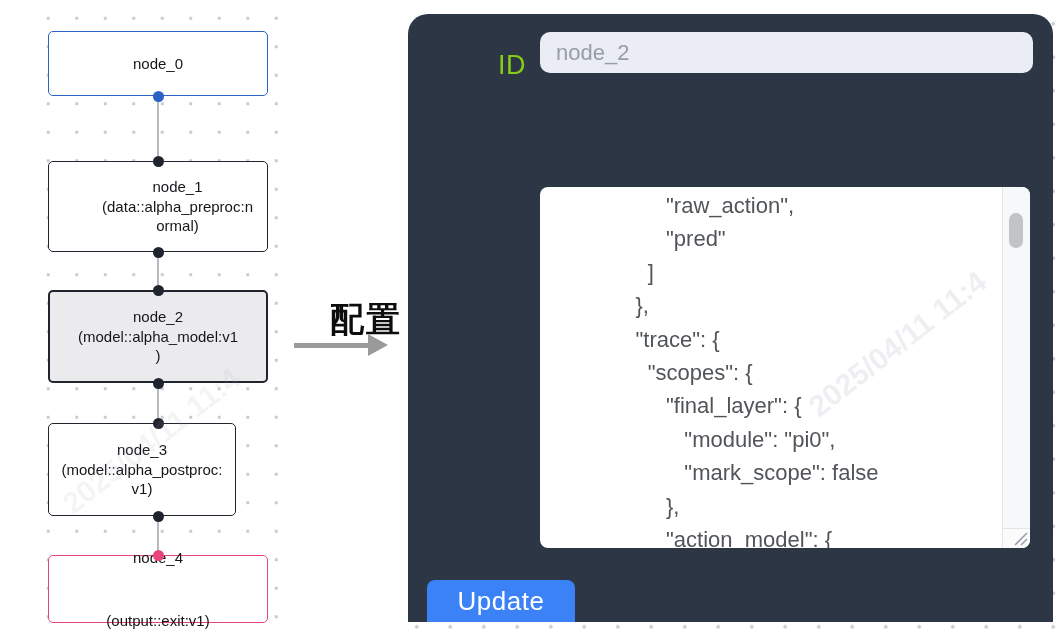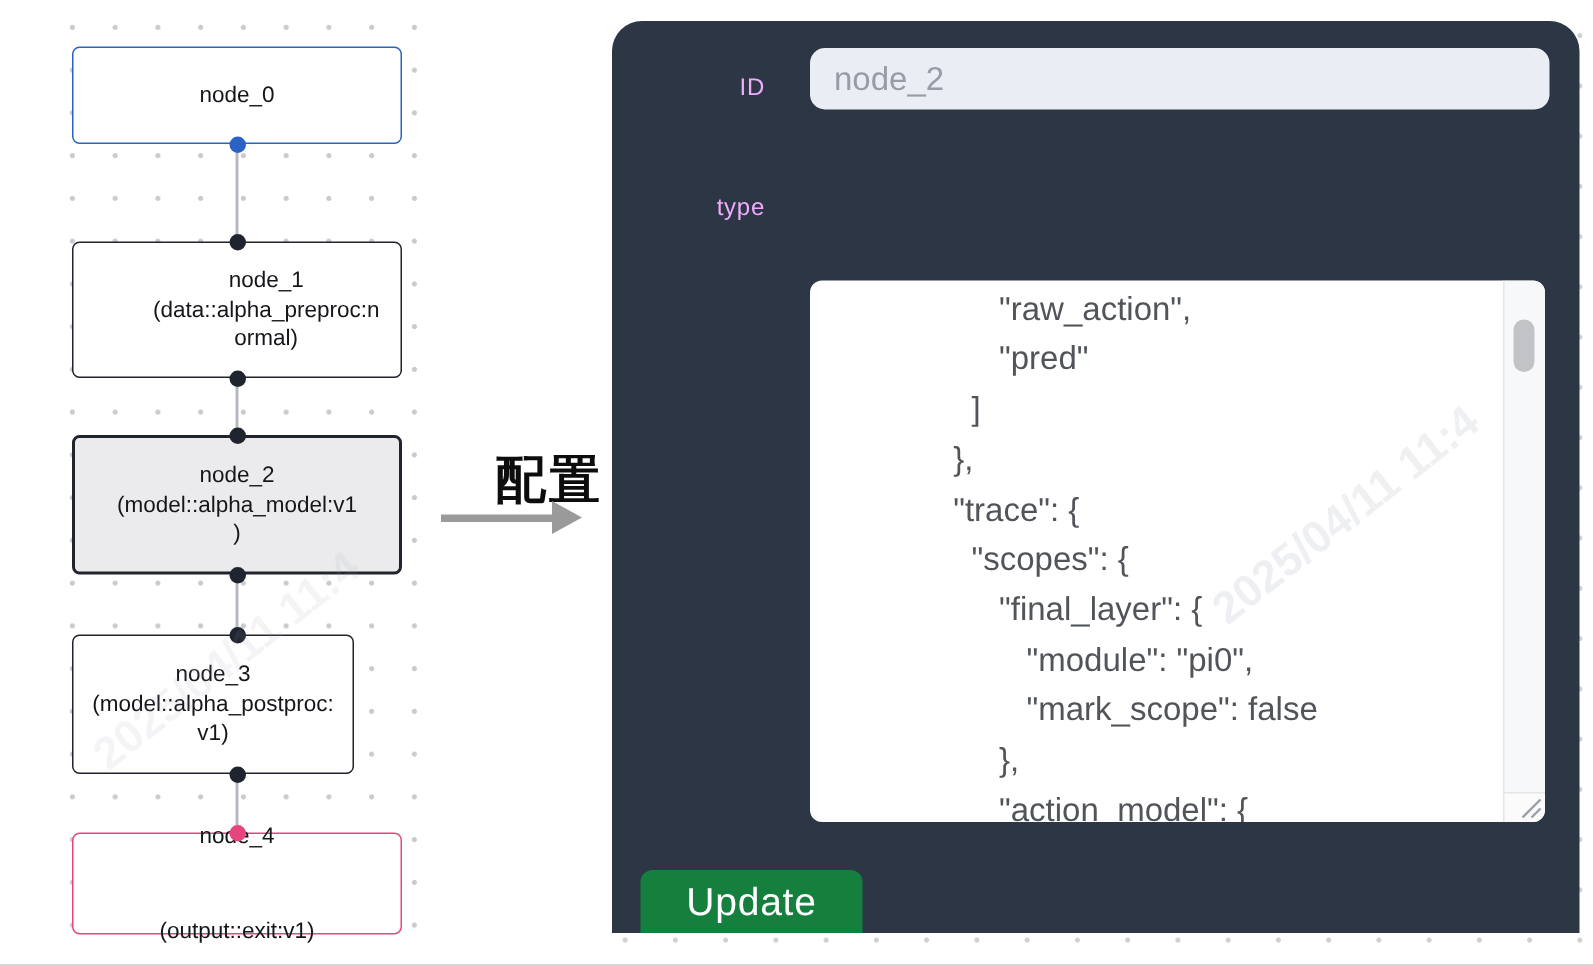--- a/index.html
+++ b/index.html
@@ -39,22 +39,22 @@
   .right-canvas {
     position:absolute; left:395px; top:0; width:667px; height:643px;
     background-image: radial-gradient(circle, #cdd0d4 1.6px, transparent 1.7px);
     background-size: 33.5px 33.5px; background-position: 5px 7px;
   }
   .panel {
     position:absolute; left:13px; top:14px; width:645px; height:608px;
     background:#2d3644; border-radius:20px 20px 0 0;
   }
   .field-label {
-    position:absolute; left:0; width:102px; text-align:right;
-    color:#f0abfc; font-size:16px; letter-spacing:0.5px;
+    position:absolute; left:16px; width:102px; text-align:right;
+    color:#84cc16; font-size:27px; letter-spacing:0.5px;
   }
   .field-input {
     position:absolute; left:132px; width:493px; height:41px; border:none; outline:none;
     background:#eaedf3; border-radius:10px; color:#979da6; font-size:22px;
     padding:0 16px; font-family:"Liberation Sans", sans-serif;
   }
   .config-box {
     position:absolute; left:132px; top:173px; width:490px; height:361px;
     background:#ffffff; border-radius:8px; overflow:hidden;
   }
@@ -70,21 +70,21 @@
   .scroll-thumb {
     position:absolute; left:6px; top:26px; width:14px; height:35px;
     background:#c2c3c6; border-radius:7px;
   }
   .resize-corner {
     position:absolute; right:0; bottom:0; width:28px; height:20px;
     background:#fbfbfc; border-left:1px solid #e4e5e7; border-top:1px solid #e4e5e7;
   }
   .update-btn {
     position:absolute; left:19px; bottom:0; width:148px; height:42px; border:none;
-    background:#15803d; color:#ffffff; font-size:26px; font-weight:500;
+    background:#3b82f6; color:#ffffff; font-size:26px; font-weight:500;
     border-radius:8px 8px 0 0; font-family:"Liberation Sans", sans-serif;
     letter-spacing:0.5px; cursor:pointer;
   }
   .watermark {
     position:absolute; pointer-events:none; white-space:nowrap;
     font-size:30px; font-weight:600; transform:rotate(-38deg); color:#99a0b0;
   }
   .wm-config { left:250px; top:140px; opacity:0.16; }
   .wm-canvas { position:absolute; left:20px; top:420px; opacity:0.10; z-index:3; }
 </style>
@@ -140,21 +140,20 @@
       <div class="arrow-head"></div>
     </div>
   </div>
 
   <div class="right-canvas">
     <div class="panel">
 
       <div class="field-label" style="top:36px;">ID</div>
       <input class="field-input" style="top: 18px;" value="node_2">
 
-      <div class="field-label" style="top:116px;">type</div>
 
 
       <div class="config-box">
         <div class="config-pre">                  "raw_action",
                   "pred"
                ]
              },
              "trace": {
                "scopes": {
                   "final_layer": {

